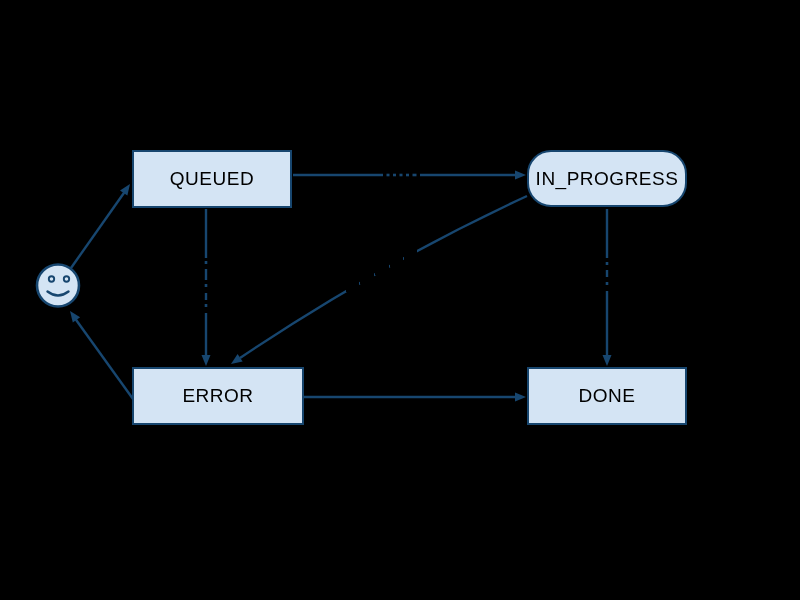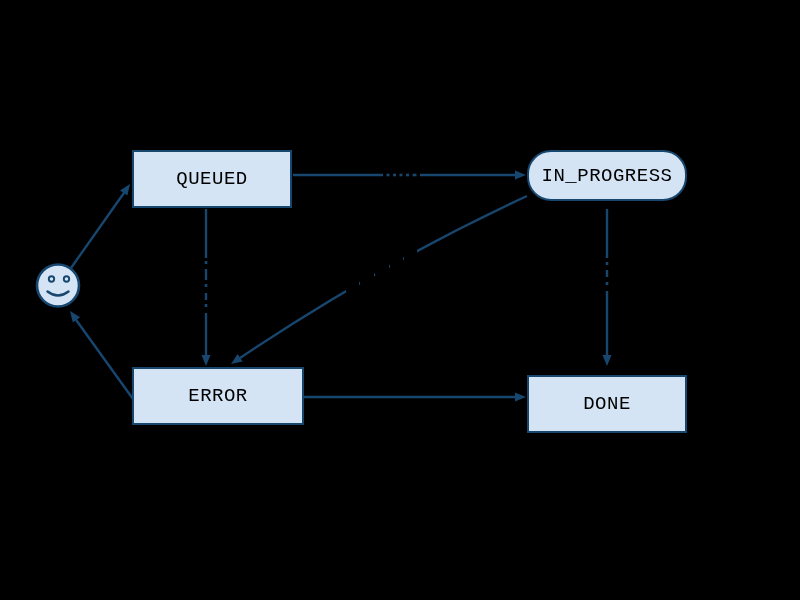--- a/index.html
+++ b/index.html
@@ -1,19 +1,19 @@
 <!DOCTYPE html>
 <html style="--bg: #000000; --node-fill: #d4e4f4; --stroke: #17466f; --node-text: #000000;"><head>
 <meta charset="utf-8">
 <style>
   html,body{margin:0;padding:0;background:#000;}
   .stage{
     position:relative;width:800px;height:600px;overflow:hidden;
     background:var(--bg,#000);
-    font-family:Liberation Mono, monospace;
+    font-family:Liberation Sans, sans-serif;
   }
   .stage svg{position:absolute;left:0;top:0;}
   .node{
     position:absolute;box-sizing:border-box;
     background:var(--node-fill,#d4e4f4);
     border:2.5px solid var(--stroke,#17466f);
     display:flex;align-items:center;justify-content:center;
     color:var(--node-text,#000);
     font-size:19px;letter-spacing:0.5px;white-space:nowrap;
   }
@@ -102,25 +102,25 @@
       <circle class="smiley-eye" cx="51.5" cy="279" r="2.7"></circle>
       <circle class="smiley-eye" cx="66.5" cy="279" r="2.7"></circle>
       <path class="smiley-mouth" d="M47.5,291.5 Q58,299.5 68.5,291.5"></path>
     </g>
   </svg>
 
   <div class="node" style="left:132px;top:150px;width:160px;height:58px;">
     <span>QUEUED</span>
   </div>
 
-  <div class="node" style="left:527px;top:150px;width:160px;height:51px;border-radius:24px;">
+  <div class="node" style="left:527px;top:150px;width:160px;height:57px;border-radius:24px;">
     <span>IN_PROGRESS</span>
   </div>
 
   <div class="node" style="left:132px;top:367px;width:172px;height:58px;">
     <span>ERROR</span>
   </div>
 
-  <div class="node" style="left:527px;top:367px;width:160px;height:58px;margin-top:8px;">
+  <div class="node" style="left:527px;top:367px;width:160px;height:58px;">
     <span>DONE</span>
   </div>
 
 </div>
 
 </body></html>

